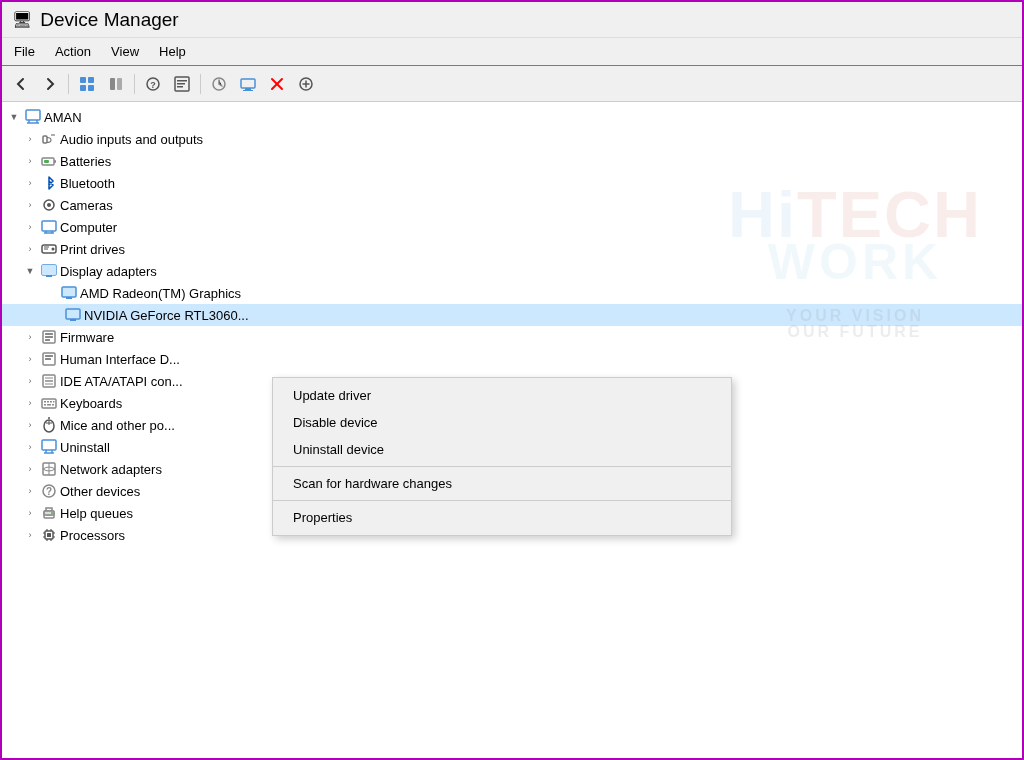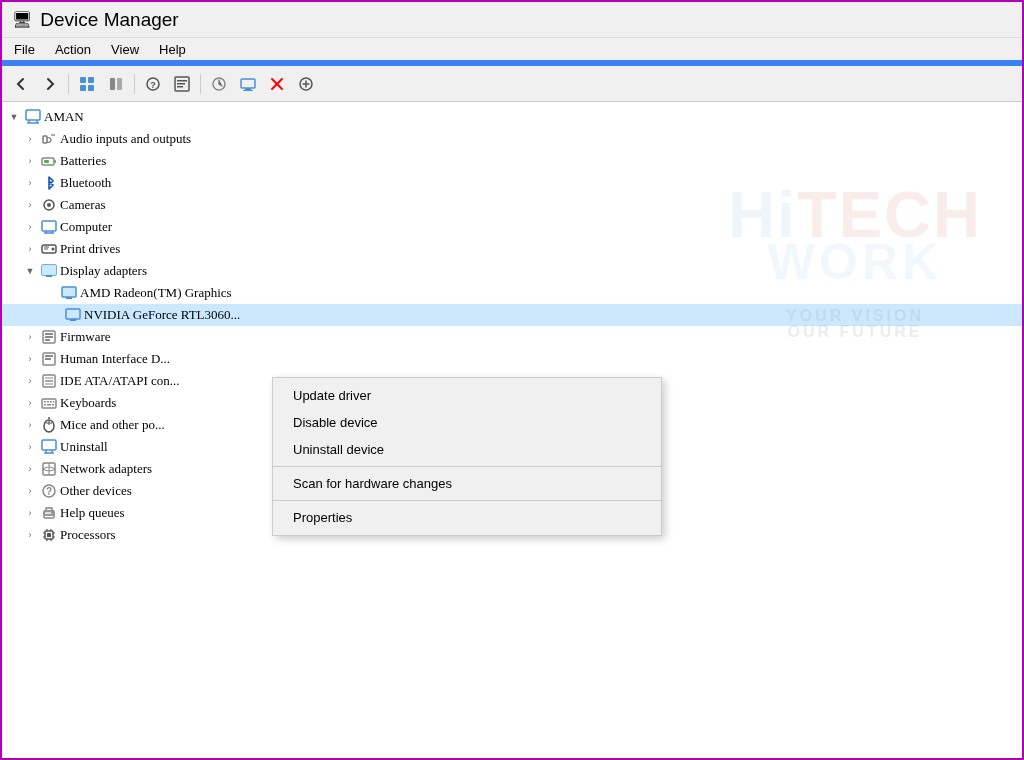--- a/index.html
+++ b/index.html
@@ -35,21 +35,21 @@
       font-size: 19px;
       font-weight: normal;
       color: #000;
     }
 
     .menu-bar {
       display: flex;
       align-items: center;
       padding: 2px 4px;
       background: #f0f0f0;
-      border-bottom: 6px solid #3b82f6;
+      border-bottom: 1px solid #3b82f6;
       height: 28px;
       gap: 4px;
     }
 
     .menu-item {
       padding: 2px 8px;
       cursor: pointer;
       font-size: 13px;
       color: #000;
       border-radius: 3px;
@@ -133,35 +133,34 @@
       margin: 0 3px;
       display: inline-flex;
       align-items: center;
       justify-content: center;
       flex-shrink: 0;
       font-size: 12px;
     }
 
     .item-label {
       font-size: 13px;
-      font-family: Liberation Serif, serif;
     }
 
     .indent-1 { padding-left: 20px; }
     .indent-2 { padding-left: 40px; }
 
     
     .context-menu {
       position: absolute;
       left: 270px;
       top: 275px;
       background: #f0f0f0;
       border: 1px solid #ccc;
       box-shadow: 3px 3px 8px rgba(0,0,0,0.2);
-      width: 390px;
+      width: 460px;
       z-index: 100;
       padding: 4px 0;
     }
 
     .context-menu-item {
       padding: 6px 20px;
       cursor: pointer;
       font-size: 13px;
       color: #000;
     }

